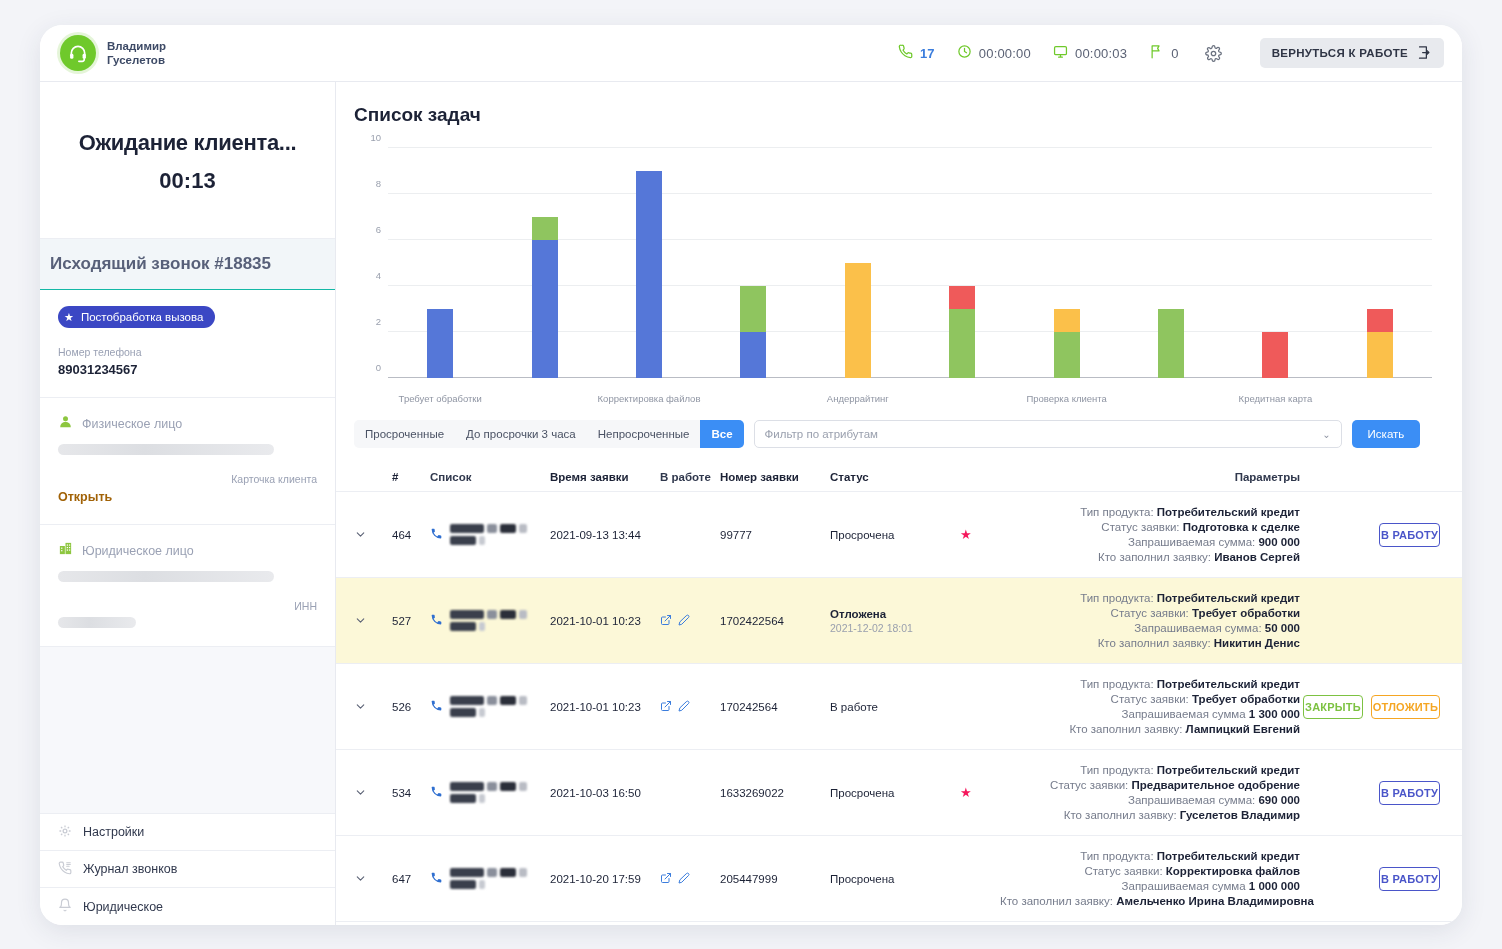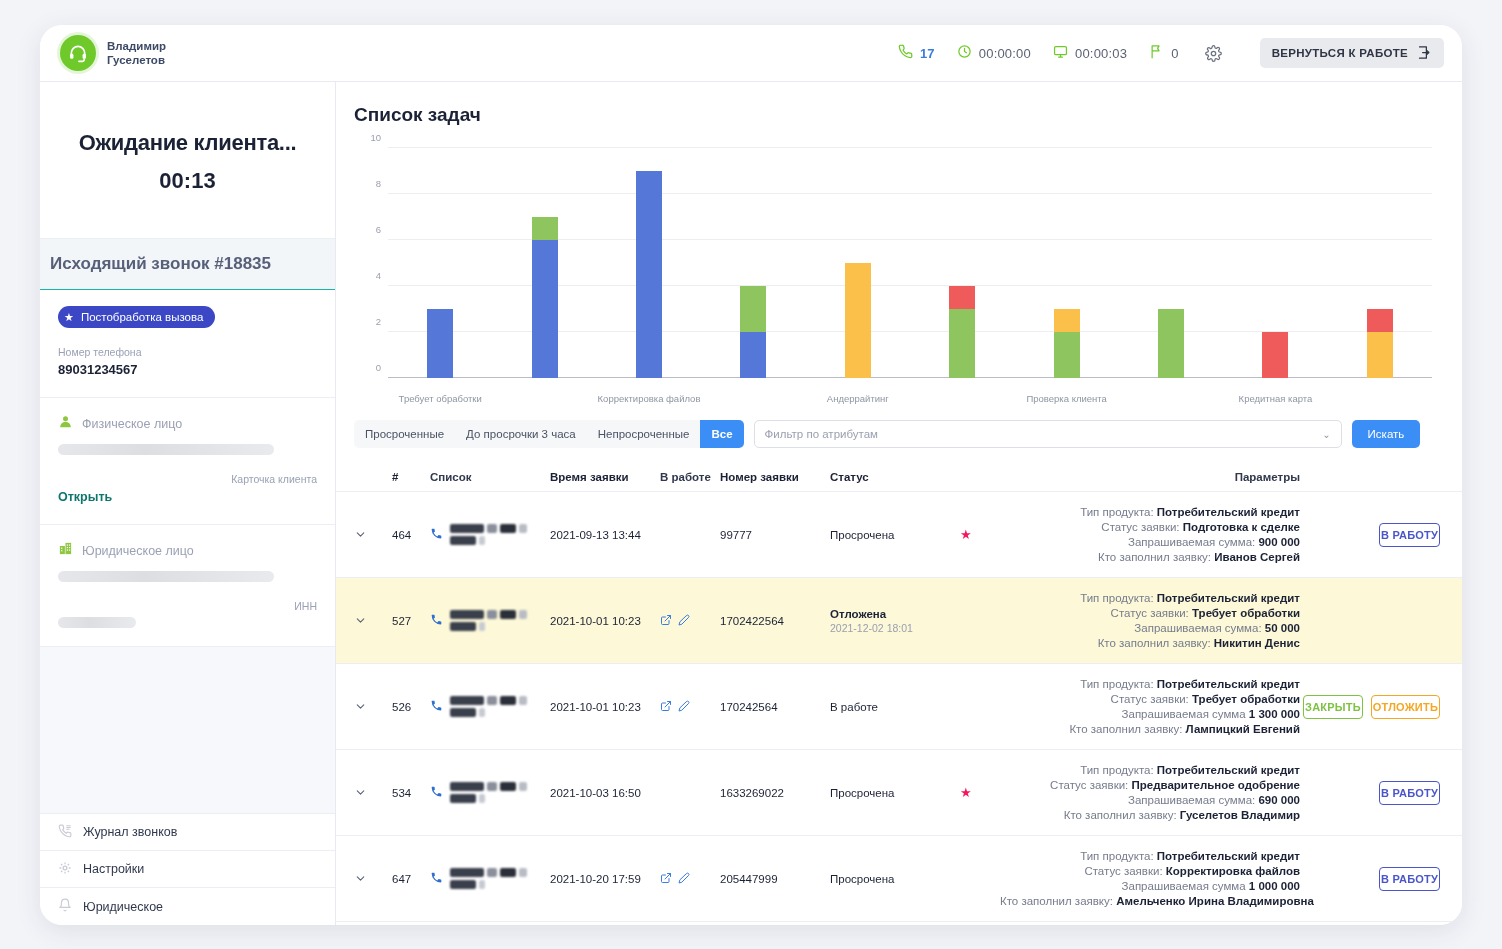--- a/index.html
+++ b/index.html
@@ -91,21 +91,21 @@
   .entity{ padding:16px 18px 0; }
   .entity-head{ display:flex; align-items:center; gap:9px; margin-bottom:11px;}
   .entity-label{ font-size:12.5px; color:#9aa1b4;}
   .redact{
     height:11px; border-radius:6px;
     background:linear-gradient(90deg,#e6e7ea 0%,#dcdee2 40%,#e9eaed 100%);
   }
   .redact.w1{ width:216px;}
   .redact.w2{ width:78px;}
   .sub-label{ font-size:10.5px; color:#9aa1b4; margin:18px 0 5px;text-align:right;}
-  .open-link{ font-size:12.5px; font-weight:700; color:#0f766e; cursor:pointer;}
+  .open-link{ font-size:12.5px; font-weight:700; color:#a16207; cursor:pointer;}
   .sidebar-filler{ flex:1; background:#f7f8fb; border-top:1px solid #eceef3; margin-top:18px;}
   .navlist{ border-top:1px solid #eceef3;}
   .navitem{
     height:37px; display:flex; align-items:center; gap:11px;
     padding:0 18px; font-size:12.5px; color:#30384d;
     border-bottom:1px solid #eceef3; cursor:pointer;
   }
   .navitem:last-child{ border-bottom:none;}
   .nav-badge{
     background:#f5175c; color:#fff; border-radius:9px;
@@ -359,36 +359,36 @@
         <div class="sub-label">ИНН</div>
         <div class="redact w2"></div>
       </div>
 
       <div class="sidebar-filler"></div>
 
       <div class="navlist">
 
         <div class="navitem">
           <span>
+            <svg width="14" height="14" viewBox="0 0 24 24" fill="none" stroke="#c9ccd4" stroke-width="2.2">
+              <circle cx="12" cy="12" r="3.2"></circle>
+              <path d="M12 2.5v3M12 18.5v3M2.5 12h3M18.5 12h3M5.2 5.2l2.1 2.1M16.7 16.7l2.1 2.1M18.8 5.2l-2.1 2.1M7.3 16.7l-2.1 2.1"></path>
+            </svg>
+          </span>
+          <span>Настройки</span>
+        </div>
+
+        <div class="navitem">
+          <span>
             <svg width="14" height="14" viewBox="0 0 24 24" fill="none" stroke="#c9ccd4" stroke-width="2" stroke-linecap="round">
               <path d="M22 16.9v3a2 2 0 0 1-2.2 2 19.8 19.8 0 0 1-8.6-3.1 19.5 19.5 0 0 1-6-6A19.8 19.8 0 0 1 2.1 4.2 2 2 0 0 1 4.1 2h3a2 2 0 0 1 2 1.7c.1 1 .3 1.9.6 2.8a2 2 0 0 1-.5 2.1L8.1 9.9a16 16 0 0 0 6 6l1.3-1.3a2 2 0 0 1 2.1-.5c.9.3 1.8.5 2.8.6a2 2 0 0 1 1.7 2z"></path>
               <path d="M15 3h6M15 6h6M15 9h4"></path>
             </svg>
           </span>
           <span>Журнал звонков</span>
-        </div>
-
-        <div class="navitem">
-          <span>
-            <svg width="14" height="14" viewBox="0 0 24 24" fill="none" stroke="#c9ccd4" stroke-width="2.2">
-              <circle cx="12" cy="12" r="3.2"></circle>
-              <path d="M12 2.5v3M12 18.5v3M2.5 12h3M18.5 12h3M5.2 5.2l2.1 2.1M16.7 16.7l2.1 2.1M18.8 5.2l-2.1 2.1M7.3 16.7l-2.1 2.1"></path>
-            </svg>
-          </span>
-          <span>Настройки</span>
         </div>
 
         <div class="navitem">
           <span>
             <svg width="14" height="14" viewBox="0 0 24 24" fill="none" stroke="#c9ccd4" stroke-width="2" stroke-linecap="round" stroke-linejoin="round">
               <path d="M18 8a6 6 0 1 0-12 0c0 7-3 8-3 8h18s-3-1-3-8"></path>
                 <path d="M13.7 21a2 2 0 0 1-3.4 0"></path>
             </svg>
           </span>
           <span>Юридическое</span>

